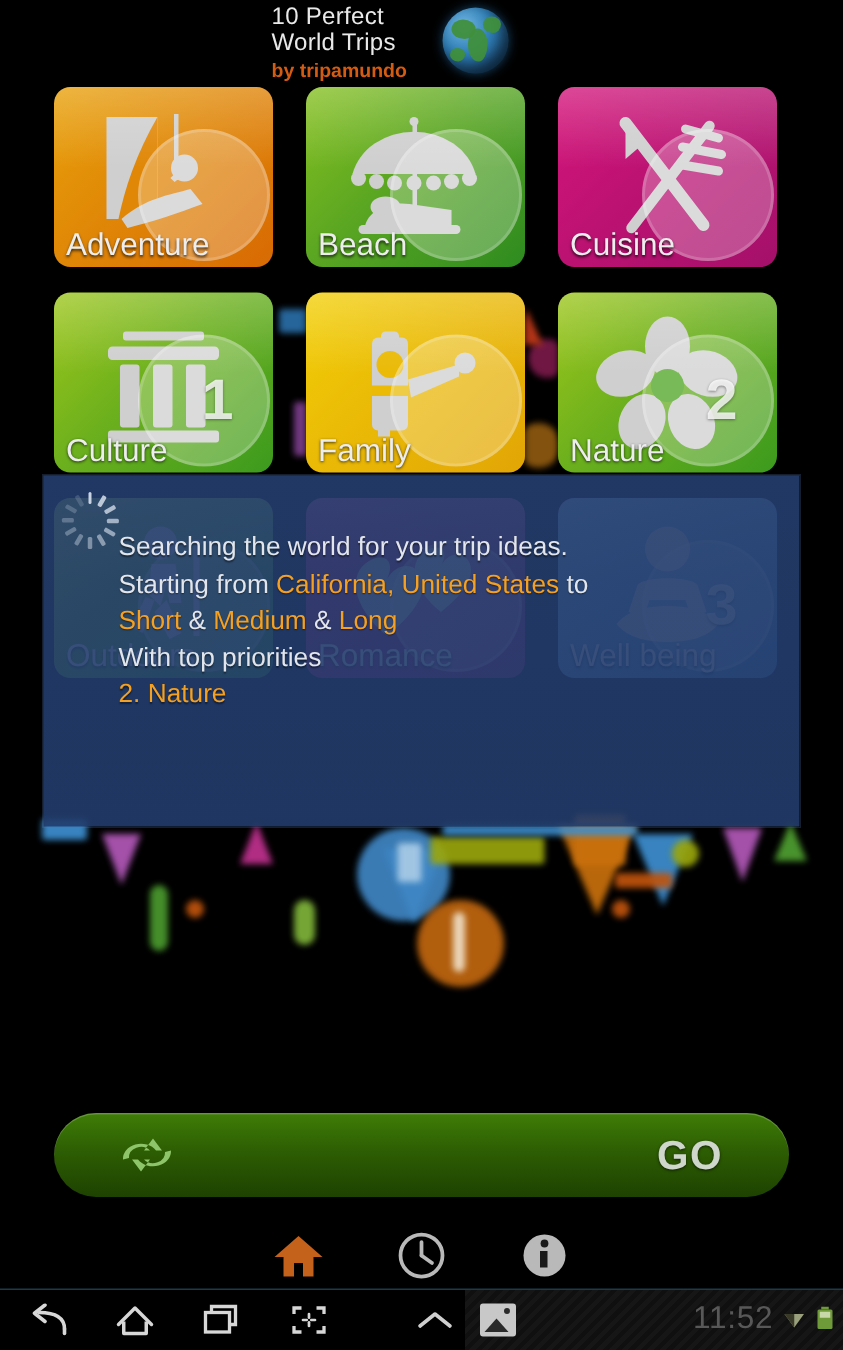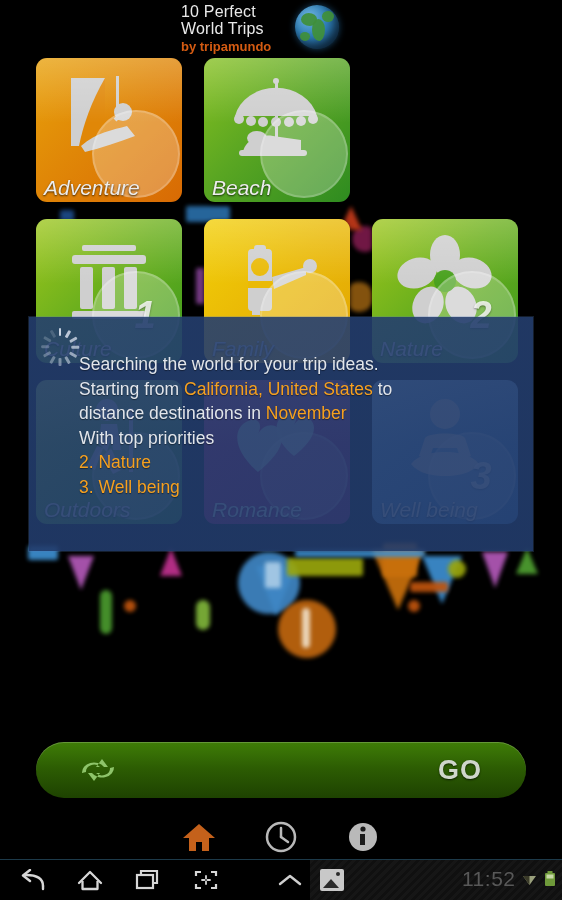--- a/index.html
+++ b/index.html
@@ -92,25 +92,24 @@
     left: 36px; top: 58px;
     width: 492px;
   }
   .grid-row {
     display: flex;
     gap: 22px;
     margin-bottom: 17px;
   }
   .tile {
     position: relative;
-    width: 146px; height: 144px;
+    width: 146px; height: 120px;
     border-radius: 11px;
     overflow: hidden;
     box-shadow: 0 2px 4px rgba(0,0,0,.8);
-    font-style: italic;
   }
   .tile::after {           
     content: "";
     position: absolute; left: 0; top: 0;
     width: 100%; height: 45%;
     background: linear-gradient(to bottom, rgba(255,255,255,.22), rgba(255,255,255,0));
     pointer-events: none;
   }
   .tile-glyph {
     position: absolute;
@@ -407,20 +406,40 @@
             </g>
             <ellipse cx="32" cy="66" rx="10" ry="7" fill="#cfcfcf"></ellipse>
             <path d="M18 80 C20 68 34 62 48 64 L76 68 L76 80 Z" fill="#cfcfcf"></path>
             <rect x="14" y="78" width="68" height="6" rx="3" fill="#cfcfcf"></rect>
           </svg>
         </div>
         <div class="tile-badge empty"></div>
         <div class="tile-label">Beach</div>
       </div>
 
+      <div class="tile" style="background:linear-gradient(135deg,#d4147a 0%,#bc1272 45%,#a4106a 100%);">
+        <div class="tile-glyph">
+          <svg width="96" height="92" viewBox="0 0 96 92">
+            <g stroke="#cfcfcf" stroke-width="8" stroke-linecap="round">
+              <line x1="20" y1="10" x2="72" y2="78"></line>
+            </g>
+            <path d="M20 8 L34 22 L20 34 Z" fill="#cfcfcf"></path>
+            <g stroke="#cfcfcf" stroke-width="7" stroke-linecap="round">
+              <line x1="76" y1="12" x2="24" y2="80"></line>
+            </g>
+            <g stroke="#cfcfcf" stroke-width="6" stroke-linecap="round">
+              <line x1="60" y1="14" x2="82" y2="20"></line>
+              <line x1="58" y1="26" x2="84" y2="31"></line>
+              <line x1="58" y1="38" x2="82" y2="42"></line>
+            </g>
+          </svg>
+        </div>
+        <div class="tile-badge empty"></div>
+        <div class="tile-label">Cuisine</div>
+      </div>
     </div>
 
     <div class="grid-row">
       <div class="tile" style="background:linear-gradient(135deg,#9dc61c 0%,#6cb01d 45%,#3c9a1e 100%);">
         <div class="tile-glyph">
           <svg width="98" height="92" viewBox="0 0 98 92">
             <rect x="22" y="12" width="54" height="6" rx="2" fill="#cfcfcf"></rect>
             <rect x="12" y="22" width="74" height="9" rx="3" fill="#cfcfcf"></rect>
             <g fill="#cfcfcf">
               <rect x="20" y="34" width="13" height="42" rx="2"></rect>
@@ -525,27 +544,26 @@
     </div>
 
     <div class="overlay-text">
       <span class="line">
         <span>Searching the world for your trip ideas.</span>
       </span>
       <span class="line">
         <span>Starting from </span><span class="hl">California, United States</span><span> to</span>
       </span>
       <span class="line">
-        <span>distance destinations in </span><span class="hl">November</span>
+        <span class="hl">Short</span><span> &amp; </span><span class="hl">Medium</span><span> &amp; </span><span class="hl">Long</span>
       </span>
       <span class="line">
         <span>With top priorities</span>
       </span>
       <span class="line hl">2. Nature</span>
-      <span class="line hl">3. Well being</span>
     </div>
   </div>
 
   <div class="controls">
     <div class="ctrl-track"></div>
     <div class="refresh-btn">
       <svg width="48" height="30" viewBox="0 0 48 30">
         <path d="M8 18 A12 10 0 0 1 30 12 L34 12 L28 4 L22 12 L26 12 A8 7 0 0 0 12 17 Z" fill="#8ec46a"></path>
         <path d="M40 12 A12 10 0 0 1 18 18 L14 18 L20 26 L26 18 L22 18 A8 7 0 0 0 36 13 Z" fill="#8ec46a"></path>
       </svg>

